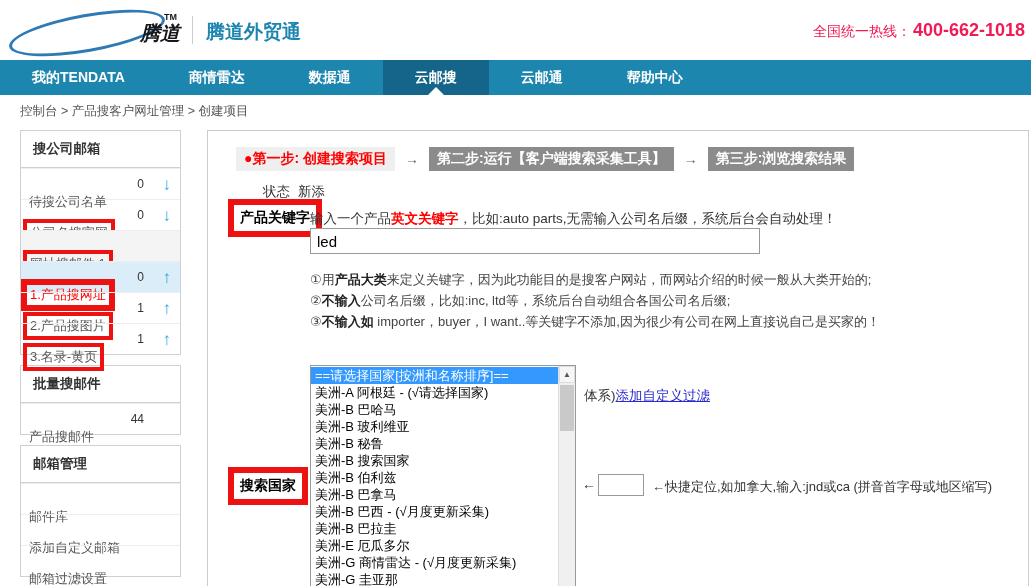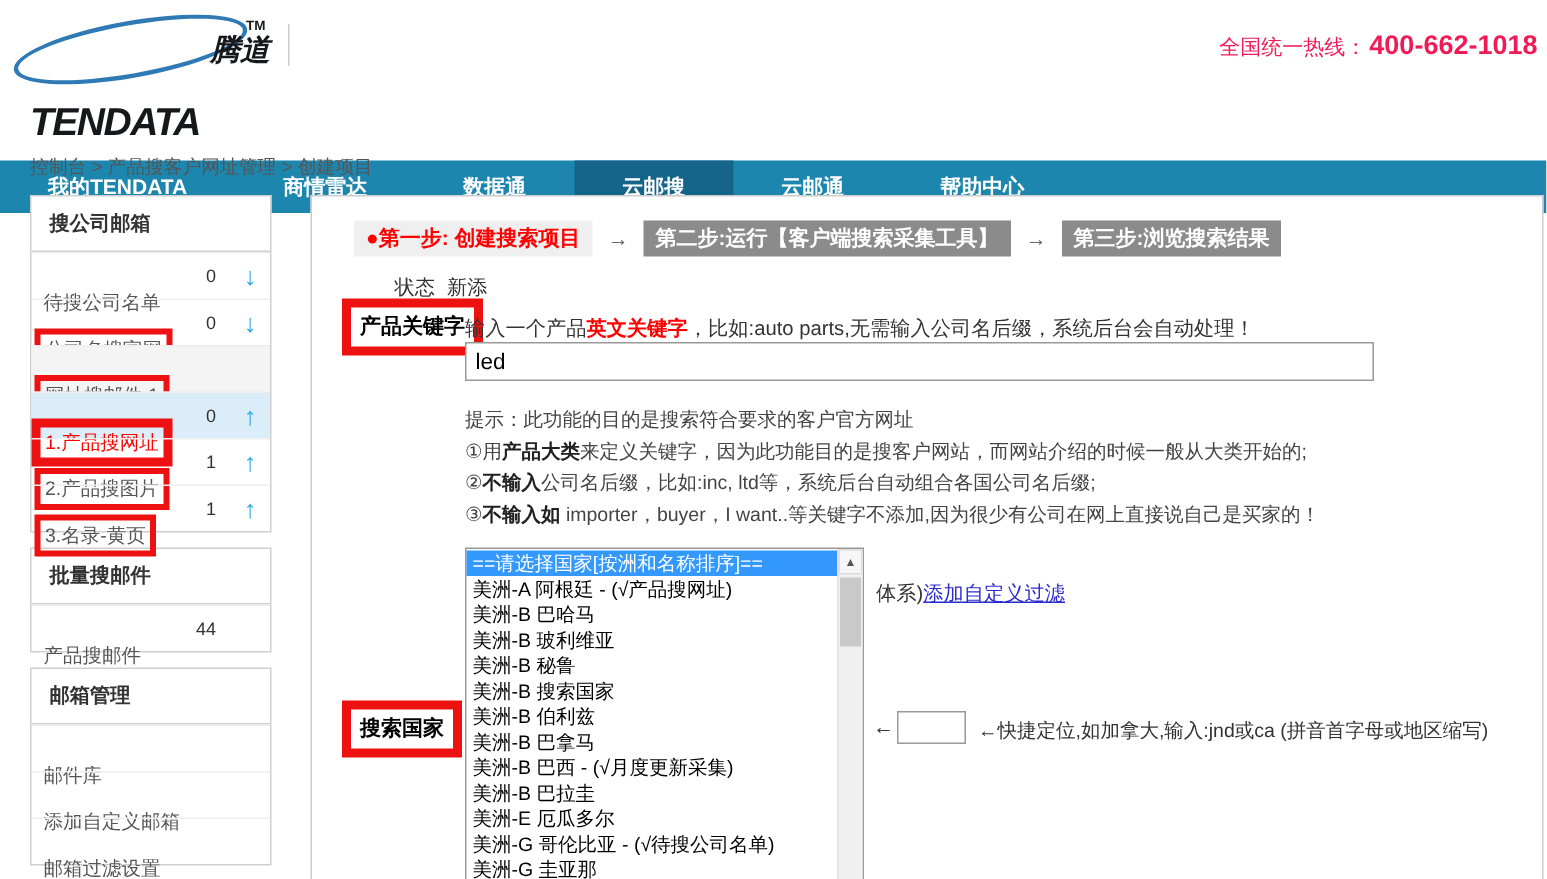--- a/index.html
+++ b/index.html
@@ -17,21 +17,21 @@
   .logo-en { position:absolute; left:8px; top:8px; font-size:26px; font-weight:900; font-style:italic;
     letter-spacing:-1px; color:#16181c;margin-top:48px; }
   .logo-cn { position:absolute; left:128px; top:10px; font-size:20px; font-weight:bold; font-style:italic; color:#16181c; }
   .logo-tm { position:absolute; left:152px; top:2px; font-size:9px; font-weight:bold; color:#16181c; }
   .header-divider { position:absolute; left:192px; top:16px; width:1px; height:28px; background:#ccc; }
   .product-name { position:absolute; left:206px; top:19px; font-size:19px; font-weight:bold; color:#1d86ae; }
   .hotline { position:absolute; right:6px; top:20px; color:#f01a56; font-size:14px; }
   .hotline .hot-num { font-size:18px; font-weight:bold; margin-left:2px; }
 
   
-  .nav { position:absolute; left:0; top:60px; width:1031px; height:35px; background:#1d86ae; display:flex;margin-top:47px; }
+  .nav { position:absolute; left:0; top:60px; width:1031px; height:35px; background:#1d86ae; display:flex; }
   .tab { position:relative; height:35px; line-height:35px; padding:0 32px; color:#fff;
     font-size:14px; font-weight:bold; cursor:pointer; }
   .tab.active { background:#15658a; }
   .caret { position:absolute; left:50%; bottom:0; margin-left:-8px; width:0; height:0;
     border-left:8px solid transparent; border-right:8px solid transparent; border-bottom:8px solid #fff; }
 
   
   .breadcrumb { position:absolute; left:20px; top:103px; font-size:12.5px; color:#555; cursor:pointer; }
 
   
@@ -58,21 +58,21 @@
   .step-badge.active { background:#efefef; color:#f00; }
   .step-arrow { color:#666; font-weight:normal; padding:0 10px; }
   .status-row { position:absolute; left:55px; top:52px; font-size:13.5px; color:#333; }
   .status-row .status-value { margin-left:8px; }
 
   .red-label { position:absolute; border:6px solid #ee1111; background:#fff; padding:4px 6px;
     font-size:14px; font-weight:bold; color:#000; white-space:nowrap; }
   .kw-label { left:20px; top:68px; }
   .kw-hint { position:absolute; left:102px; top:79px; font-size:13.5px; color:#333; white-space:nowrap; }
   .kw-hint .em { color:#f00; font-weight:bold; }
-  .kw-input { position:absolute; left:102px; top:97px; width:606px; height:26px;
+  .kw-input { position:absolute; left:102px; top:97px; width:450px; height:26px;
     border:1px solid #999; font-size:15px; padding-left:6px; font-family:inherit; color:#000; }
 
   .tips { position:absolute; left:102px; top:138px; font-size:13px; color:#444; line-height:21px; white-space:nowrap; }
   .tips b { color:#222; }
 
   .country-label { left:20px; top:336px; }
   .select-box { position:absolute; left:102px; top:342px; width:264px; height:24px; border:1px solid #8a8a8a;
     background:#fff; font-size:13px; line-height:22px; padding:0 20px 0 5px; cursor:pointer; white-space:nowrap; overflow:hidden; }
   .sel-arrow { position:absolute; right:4px; top:4px; font-size:9px; color:#333; }
   .larrow { position:absolute; left:374px; top:345px; font-size:14px; color:#333; }
@@ -96,20 +96,21 @@
 <body>
 
 <div class="top-header">
   <div class="logo">
     <span class="logo-ring"></span>
     <span class="logo-en">TENDATA</span>
     <span class="logo-cn">腾道</span>
     <span class="logo-tm">TM</span>
   </div>
   <span class="header-divider"></span>
+  <span class="product-name">腾道外贸通</span>
   <div class="hotline">
     <span>全国统一热线：</span><span class="hot-num">400-662-1018</span>
   </div>
 </div>
 
 <nav class="nav" id="nav">
     <div class="tab">我的TENDATA</div>
     <div class="tab">商情雷达</div>
     <div class="tab">数据通</div>
     <div class="tab active">云邮搜<span class="caret"></span></div>
@@ -185,51 +186,50 @@
     <span>状态</span><span class="status-value">新添</span>
   </div>
 
   <div class="red-label kw-label">产品关键字</div>
   <div class="kw-hint">
     <span>输入一个产品</span><span class="em">英文关键字</span><span>，比如:auto parts,无需输入公司名后缀，系统后台会自动处理！</span>
   </div>
   <input class="kw-input" value="led" style="">
 
   <div class="tips" id="tips">
-      <div>提示：此功能的目的是搜索符合要求的客户官方网址</div>
       <div>①用<b>产品大类</b>来定义关键字，因为此功能目的是搜客户网站，而网站介绍的时候一般从大类开始的;</div>
       <div>②<b>不输入</b>公司名后缀，比如:inc, ltd等，系统后台自动组合各国公司名后缀;</div>
       <div>③<b>不输入如</b> importer，buyer，I want..等关键字不添加,因为很少有公司在网上直接说自己是买家的！</div>
     </div>
 
   <div class="red-label country-label">搜索国家</div>
   <div class="select-box">
     <span>==请选择国家[按洲和名称排序]==</span>
     <span class="sel-arrow">▼</span>
   </div>
   <span class="larrow">←</span>
   <input class="quick-input" style="">
   <span class="quick-hint">←快捷定位,如加拿大,输入:jnd或ca (拼音首字母或地区缩写)</span>
 
   <div class="behind-line">
     <span>体系)</span><a>添加自定义过滤</a>
   </div>
 
   <div class="dropdown" id="dropdown">
       <div class="opt hl">==请选择国家[按洲和名称排序]==</div>
-      <div class="opt">美洲-A 阿根廷 - (√产品搜网址)</div>
+      <div class="opt">美洲-A 阿根廷 - (√请选择国家)</div>
       <div class="opt">美洲-B 巴哈马</div>
       <div class="opt">美洲-B 玻利维亚</div>
       <div class="opt">美洲-B 秘鲁</div>
       <div class="opt">美洲-B 搜索国家</div>
       <div class="opt">美洲-B 伯利兹</div>
       <div class="opt">美洲-B 巴拿马</div>
       <div class="opt">美洲-B 巴西 - (√月度更新采集)</div>
       <div class="opt">美洲-B 巴拉圭</div>
       <div class="opt">美洲-E 厄瓜多尔</div>
-      <div class="opt">美洲-G 哥伦比亚 - (√待搜公司名单)</div>
+      <div class="opt">美洲-G 商情雷达 - (√月度更新采集)</div>
       <div class="opt">美洲-G 圭亚那</div>
       <div class="dd-scrollbar">
         <div class="dd-up">▲</div>
         <div class="dd-thumb"></div>
       </div>
     </div>
 </main>
 
 </body></html>

